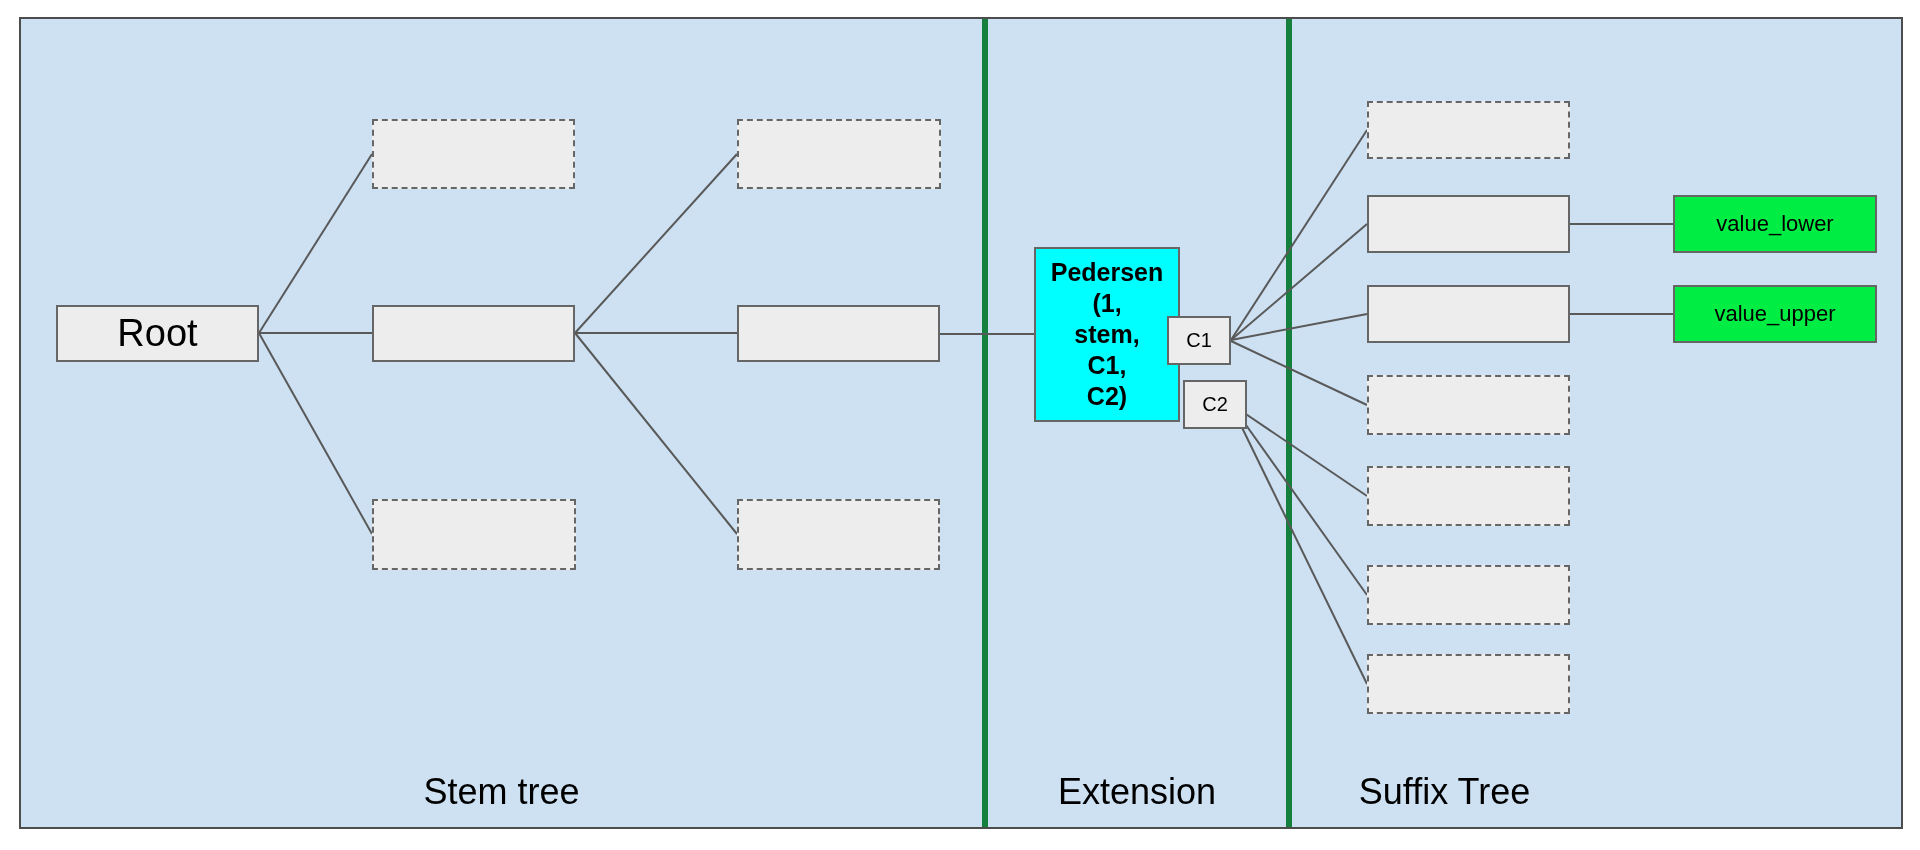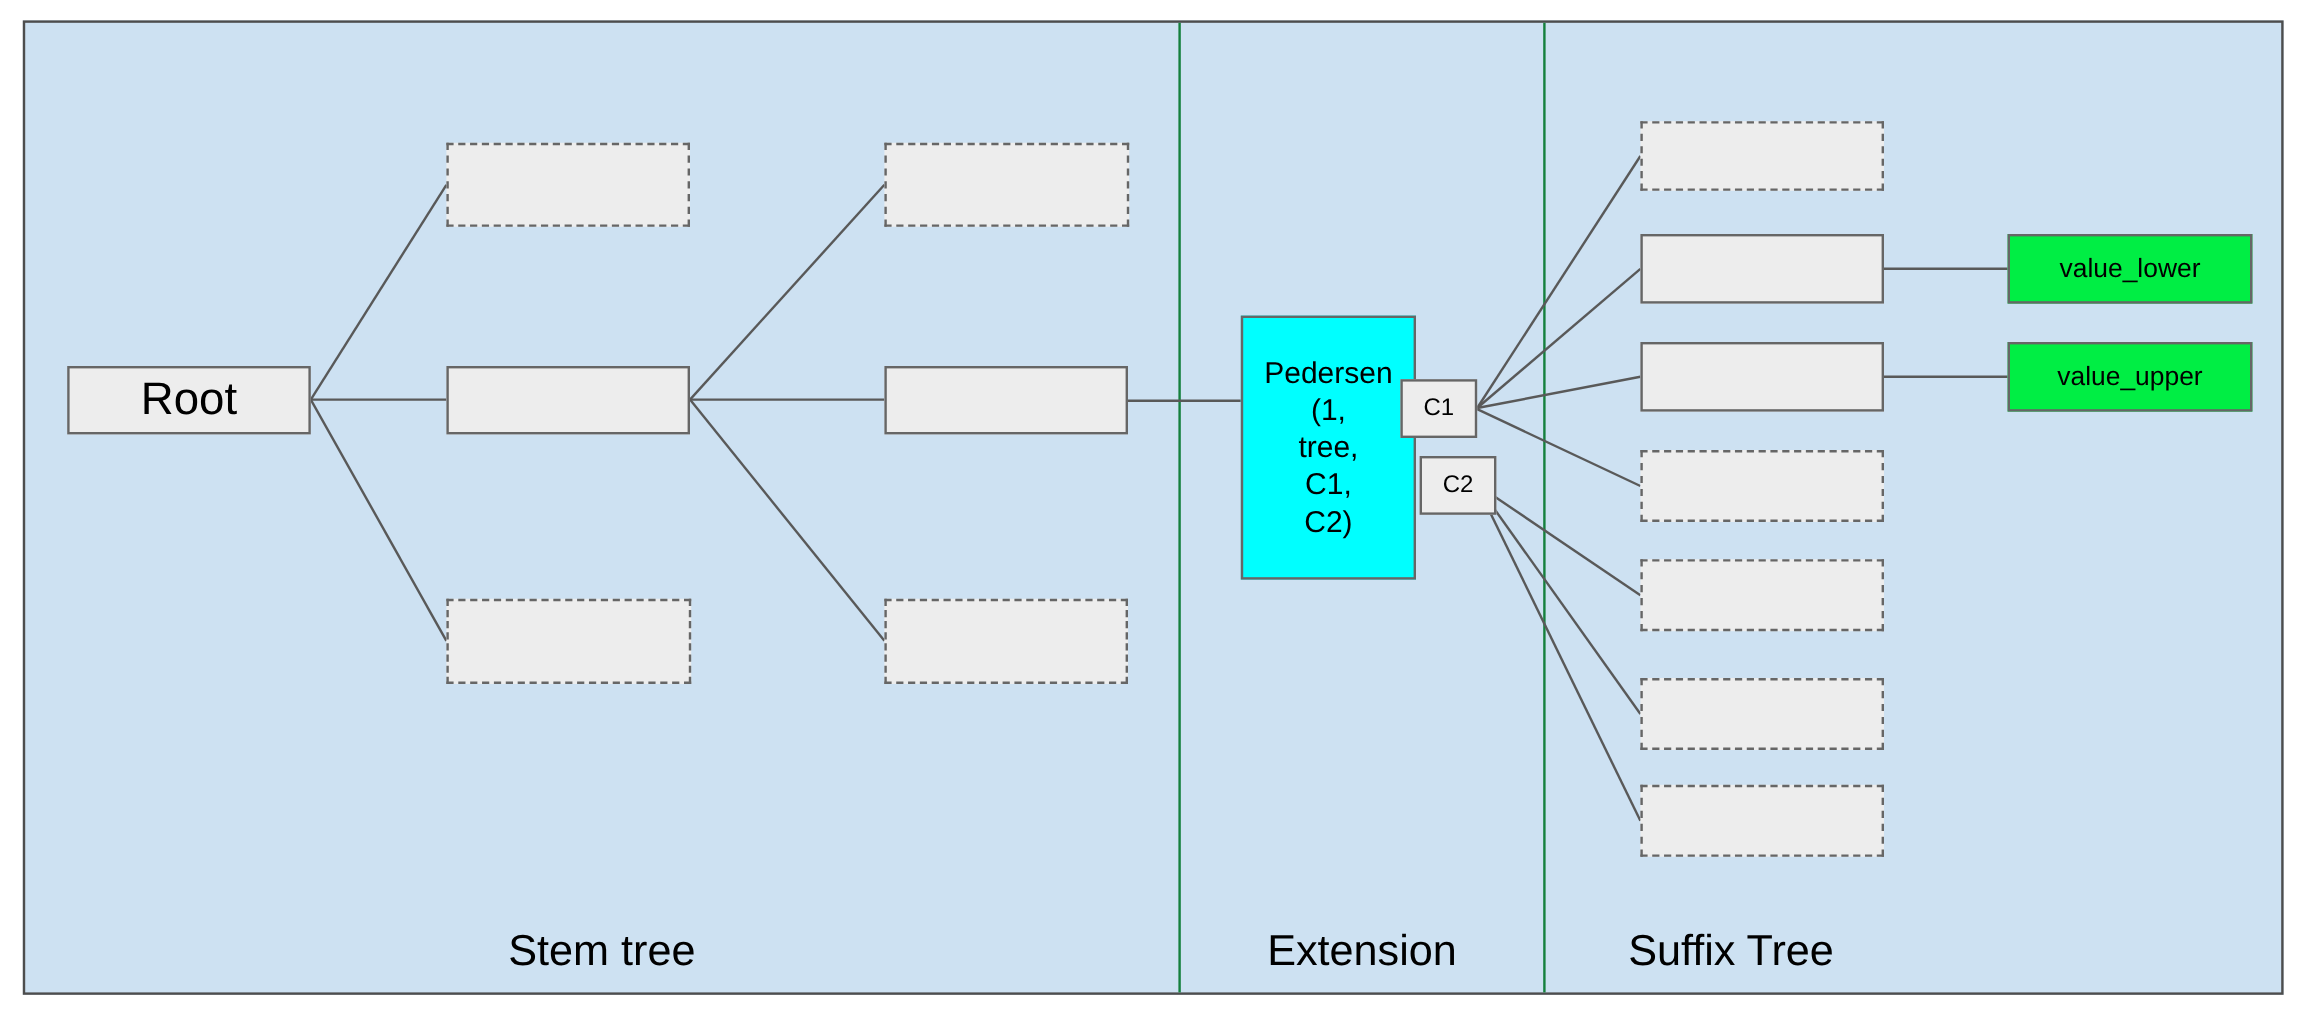--- a/index.html
+++ b/index.html
@@ -1,20 +1,20 @@
 <!DOCTYPE html>
 <html><head>
 <meta charset="utf-8">
 <style>
   html,body{margin:0;padding:0;background:#ffffff;font-family:"Liberation Sans",sans-serif;}
   .canvas{position:relative;width:1920px;height:850px;background:#ffffff;overflow:hidden;}
   .container{position:absolute;left:19px;top:17px;width:1884px;height:812px;
              background:#CDE1F2;border:2px solid #4D4D4D;box-sizing:border-box;text-decoration:underline;}
   .section{position:absolute;top:0;height:100%;box-sizing:border-box;}
-  .section.divided{border-left:2px solid #15803d;}
+  .section.divided{border-left:6px solid #15803d;}
   .section-label{position:absolute;bottom:14px;left:0;width:100%;text-align:center;
                  font-size:36px;color:#000;}
   .edges{position:absolute;left:0;top:0;z-index:2;pointer-events:none;}
   .edges line{stroke:#595959;stroke-width:2;}
   .node{position:absolute;box-sizing:border-box;background:#EDEDED;border:2px solid #666666;
         display:flex;align-items:center;justify-content:center;color:#000;z-index:3;}
   .node.dashed{border-style:dashed;}
   .node.root{font-size:38px;}
   .node.cyan{background:#00FFFF;z-index:3;}
   .node.small{font-size:20px;z-index:4;}
@@ -67,25 +67,25 @@
   <div class="node root" style="left:56px;top:305px;width:203px;height:57px;">Root</div>
 
   <div class="node dashed" style="left:372px;top:119px;width:203px;height:70px;"></div>
   <div class="node" style="left:372px;top:305px;width:203px;height:57px;"></div>
   <div class="node dashed" style="left:372px;top:499px;width:204px;height:71px;"></div>
 
   <div class="node dashed" style="left:737px;top:119px;width:204px;height:70px;"></div>
   <div class="node" style="left:737px;top:305px;width:203px;height:57px;"></div>
   <div class="node dashed" style="left:737px;top:499px;width:203px;height:71px;"></div>
 
-  <div class="node cyan" style="left:1034px;top:263px;width:146px;height:220px;">
+  <div class="node cyan" style="left:1034px;top:247px;width:146px;height:175px;font-weight:bold;">
     <div class="pedersen-text">
       <span>Pedersen</span>
       <span>(1,</span>
-      <span>tree,</span>
+      <span>stem,</span>
       <span>C1,</span>
       <span>C2)</span>
     </div>
   </div>
   <div class="node small" style="left:1167px;top:316px;width:64px;height:49px;">C1</div>
   <div class="node small" style="left:1167px;top:380px;width:64px;height:49px;margin-left:16px;">C2</div>
 
   <div class="node dashed" style="left:1367px;top:101px;width:203px;height:58px;"></div>
   <div class="node" style="left:1367px;top:195px;width:203px;height:58px;"></div>
   <div class="node" style="left:1367px;top:285px;width:203px;height:58px;"></div>

